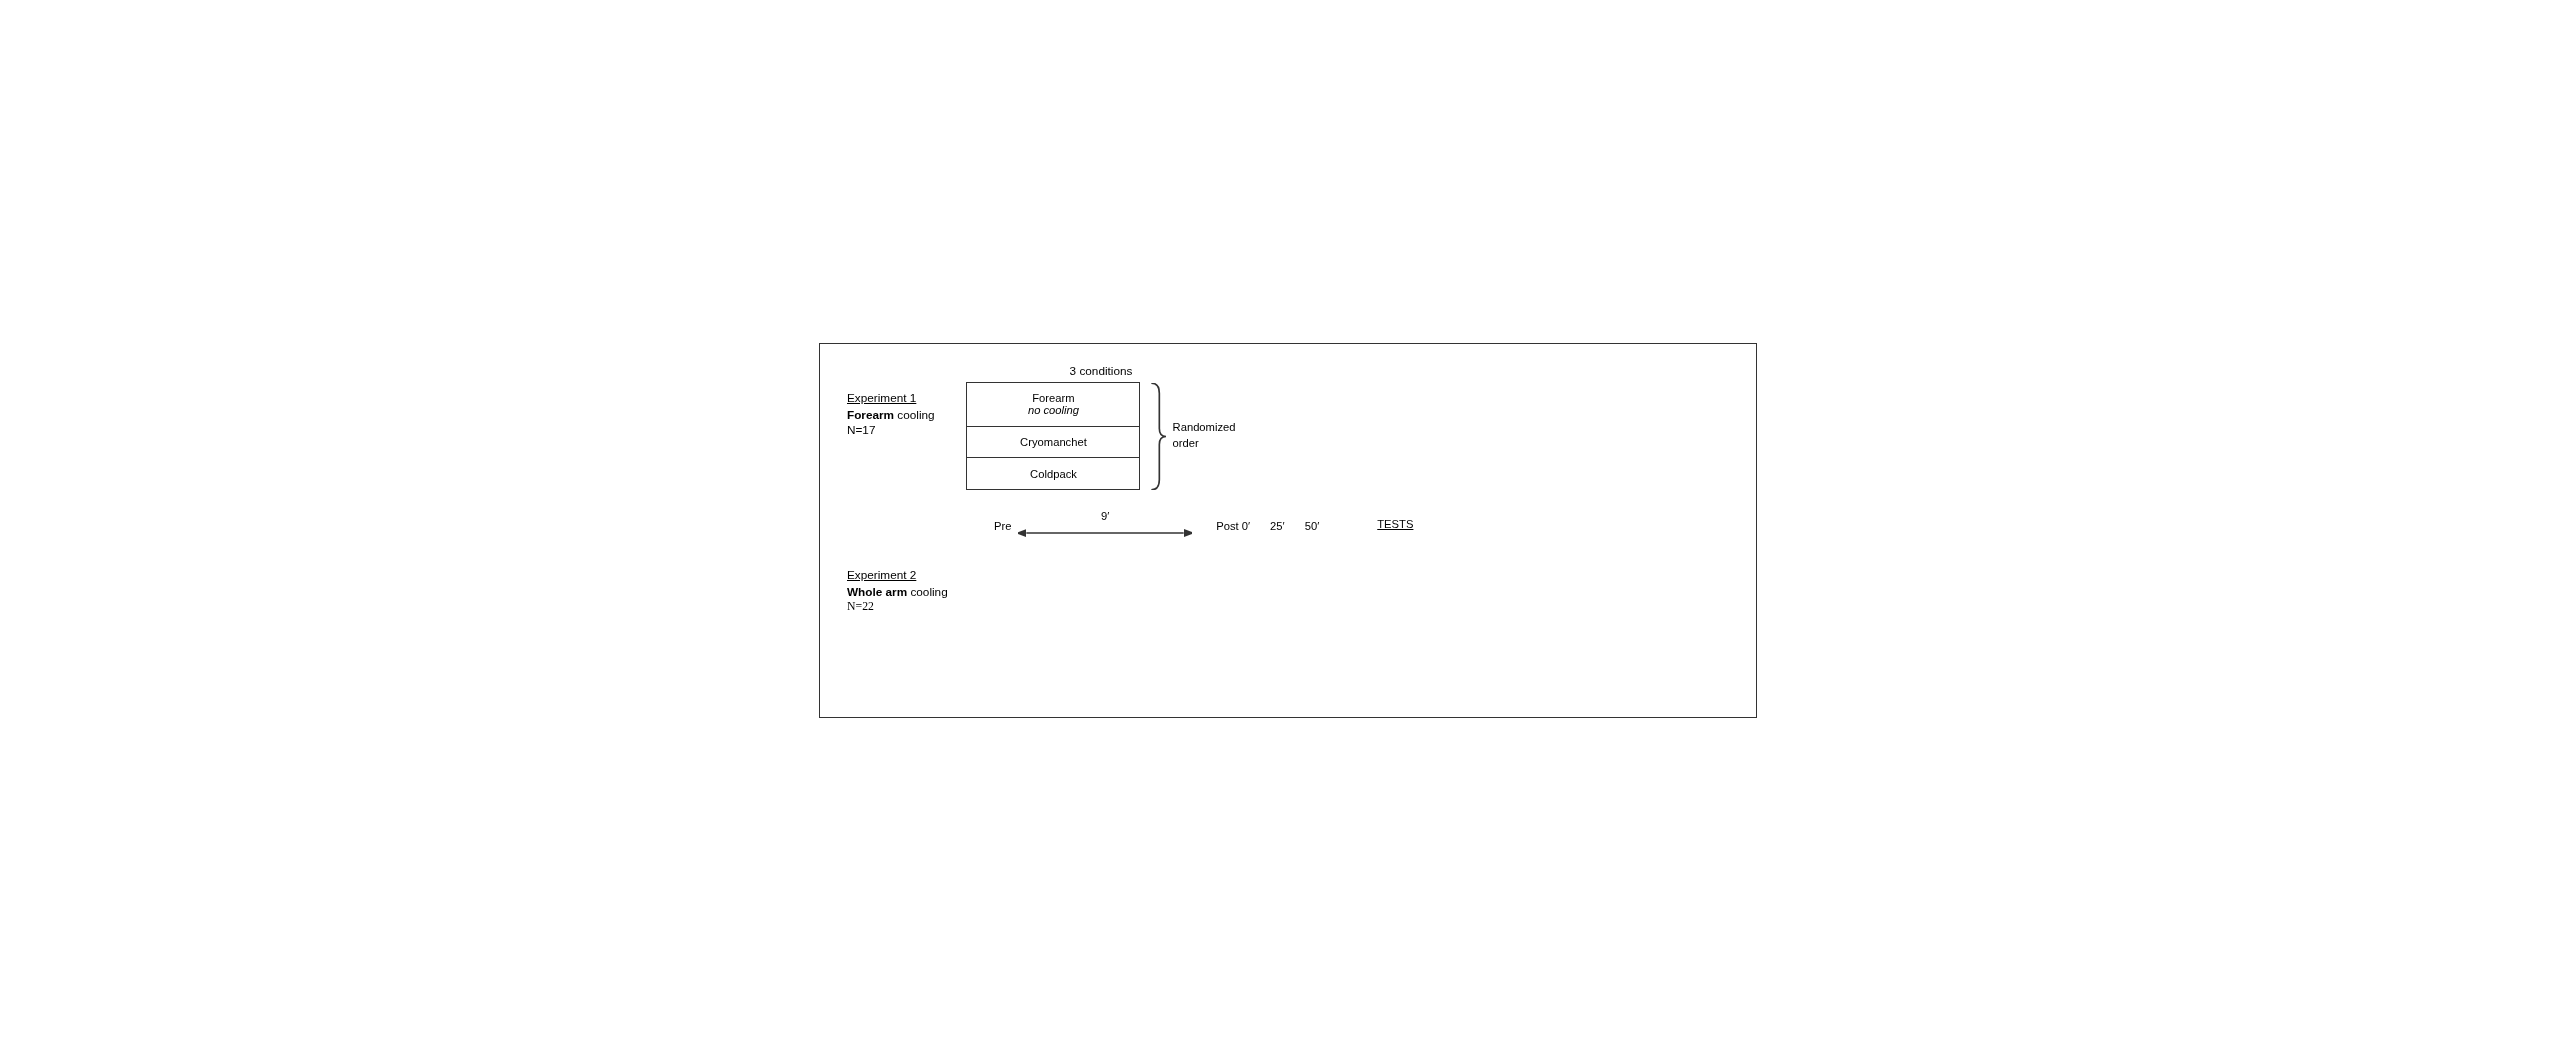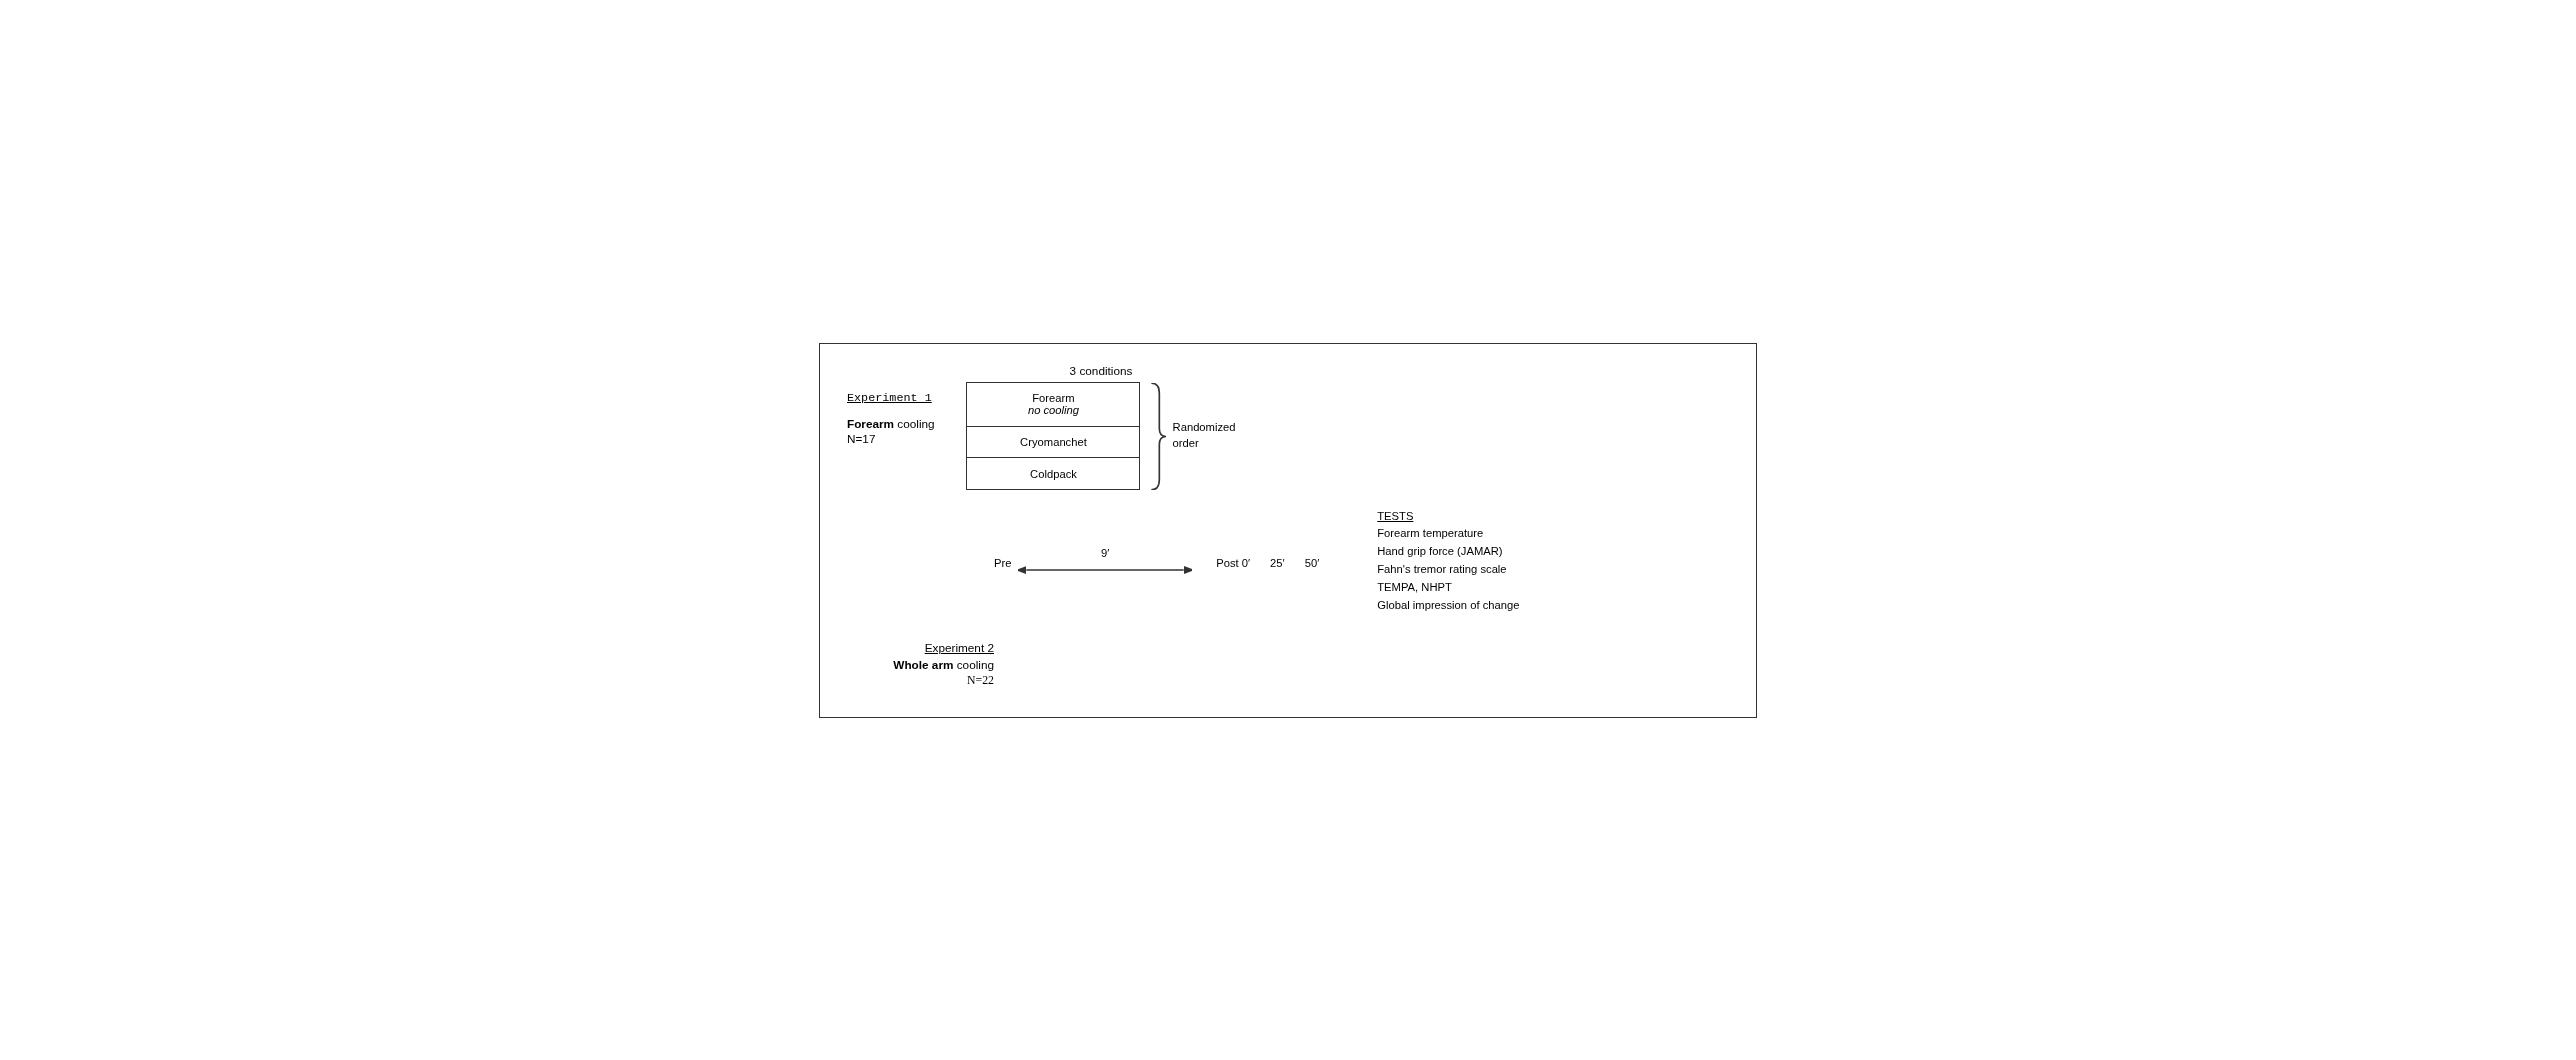--- a/index.html
+++ b/index.html
@@ -30,22 +30,21 @@
 
     .experiment1-label {
       width: 147px;
       flex-shrink: 0;
       padding-top: 27px;
     }
 
     .experiment1-title {
       text-decoration: underline;
       font-size: 1.1rem;
-      margin-bottom: 12px;
-      font-family: Liberation Mono, monospace;
+      margin-bottom: 4px;
     }
 
     .experiment1-subtitle {
       font-size: 1.1rem;
       margin-bottom: 2.7px;
     }
 
     .experiment1-n {
       font-size: 1.1rem;
     }
@@ -151,21 +150,20 @@
     .tests-list {
       list-style: none;
       font-size: 1.05rem;
       line-height: 1.6;
     }
 
     .experiment2-label {
       width: 147px;
       flex-shrink: 0;
       padding-top: 6.7px;
-      text-align: right;
     }
 
     .experiment2-title {
       text-decoration: underline;
       font-size: 1.1rem;
       margin-bottom: 4px;
     }
 
     .experiment2-subtitle {
       font-size: 1.1rem;
@@ -289,27 +287,20 @@
       </div>
 
       <span class="timeline-post">Post 0′</span>
 
       <span class="timeline-point">25′</span>
 
       <span class="timeline-point">50′</span>
 
       <div class="tests-section">
         <div class="tests-title">TESTS</div>
-        <ul class="tests-list">
-          <li>Forearm temperature</li>
-          <li>Hand grip force (JAMAR)</li>
-          <li>Fahn's tremor rating scale</li>
-          <li>TEMPA,  NHPT</li>
-          <li>Global impression of change</li>
-        </ul>
       </div>
     </div>
 
     <div class="bottom-area">
 
       <div class="experiment2-label">
         <div class="experiment2-title">Experiment 2</div>
         <div class="experiment2-subtitle">
           <strong>Whole arm</strong><span> cooling</span>
         </div>

